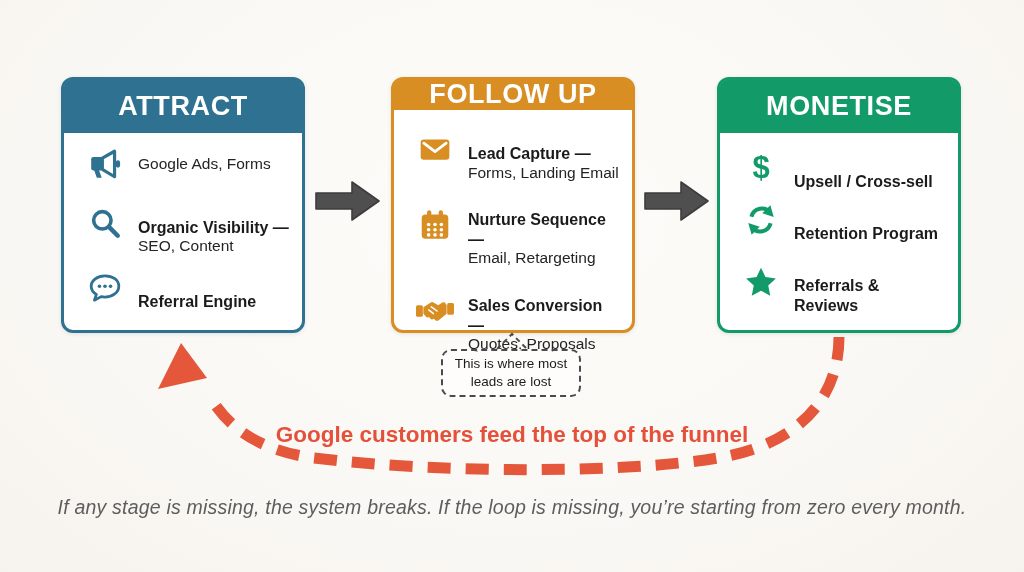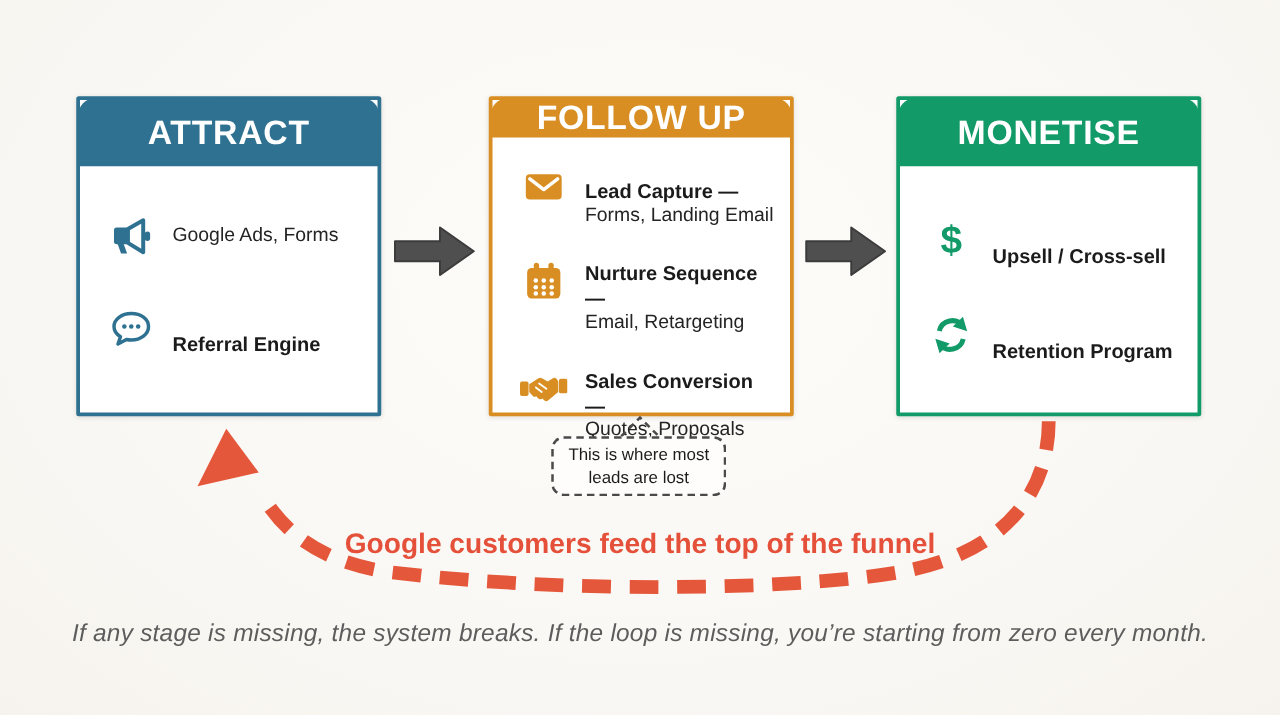--- a/index.html
+++ b/index.html
@@ -4,21 +4,21 @@
 <style>
   html,body{margin:0;padding:0;}
   .canvas{
     position:relative;width:1024px;height:572px;overflow:hidden;
     background:radial-gradient(ellipse at 50% 38%, #fdfcfa 0%, #faf8f4 60%, #f6f3ee 100%);
     font-family:"Liberation Sans", sans-serif;
   }
   
   .card{
     position:absolute;top:77px;width:244px;height:256px;background:#ffffff;
-    border-radius:2px;border:3px solid;display:flex;flex-direction:column;
+    border-radius:12px;border:3px solid;display:flex;flex-direction:column;
     box-shadow:0 1px 4px rgba(0,0,0,.10);box-sizing:border-box;
   }
   .card--attract{left:61px;border-color:#2E7191;}
   .card--followup{left:391px;border-color:#D88E22;}
   .card--monetise{left:717px;border-color:#129B68;}
   .card__header{
     height:54px;margin:-1px -1px 0 -1px;border-radius:12px 12px 0 0;
     display:flex;align-items:center;justify-content:center;
     color:#ffffff;font-weight:bold;font-size:27px;letter-spacing:.6px;
   }
@@ -79,20 +79,32 @@
             <g fill="#2E7191">
               <rect x="3" y="9.5" width="11" height="12.5" rx="2"></rect>
               <path d="M5.5 21 l2.8 8 h4.6 l-2.9 -8 Z"></path>
               <rect x="26.2" y="12.5" width="4" height="7" rx="2"></rect>
             </g>
             <path d="M13.5 10.5 L25 4 V28 L13.5 21 Z" fill="#ffffff" stroke="#2E7191" stroke-width="3" stroke-linejoin="round"></path>
           </svg>
         </span>
         <div class="item__text">
           <div class="item__subtitle">Google Ads, Forms</div>
+        </div>
+      </div>
+      <div class="item">
+        <span class="item__icon">
+          <svg width="34" height="34" viewBox="0 0 32 32">
+            <circle cx="13.5" cy="13.5" r="8.2" fill="none" stroke="#2E7191" stroke-width="3.4"></circle>
+            <path d="M19.7 19.7 L28 28" stroke="#2E7191" stroke-width="4.2" stroke-linecap="round"></path>
+          </svg>
+        </span>
+        <div class="item__text">
+          <div class="item__title">Organic Visibility —</div>
+          <div class="item__subtitle">SEO, Content</div>
         </div>
       </div>
       <div class="item">
         <span class="item__icon">
           <svg width="34" height="34" viewBox="0 0 32 32">
             <path d="M16 4.5 C8.8 4.5 3 8.9 3 14.3 c0 3.1 1.9 5.9 4.9 7.7 L6 27.5 l6.4 -3.4 c1.2 .25 2.4 .4 3.6 .4 c7.2 0 13 -4.4 13 -10.2 S23.2 4.5 16 4.5 Z" fill="none" stroke="#2E7191" stroke-width="2.6" stroke-linejoin="round"></path>
             <circle cx="10.8" cy="14.3" r="1.7" fill="#2E7191"></circle>
             <circle cx="16" cy="14.3" r="1.7" fill="#2E7191"></circle>
             <circle cx="21.2" cy="14.3" r="1.7" fill="#2E7191"></circle>
           </svg>
@@ -196,20 +208,31 @@
               <polygon points="24.8,2.2 28,13.2 17.2,9.6"></polygon>
               <polygon points="7.2,29.8 4,18.8 14.8,22.4"></polygon>
             </g>
           </svg>
         </span>
         <div class="item__text">
           <div class="item__title">Retention Program</div>
           <div class="item__subtitle"></div>
         </div>
       </div>
+      <div class="item">
+        <span class="item__icon">
+          <svg width="34" height="34" viewBox="0 0 32 32">
+            <polygon points="16,2.5 20.2,11.4 30,12.6 22.8,19.3 24.7,29 16,24.2 7.3,29 9.2,19.3 2,12.6 11.8,11.4" fill="#129B68"></polygon>
+          </svg>
+        </span>
+        <div class="item__text">
+          <div class="item__title">Referrals &amp; Reviews</div>
+          <div class="item__subtitle"></div>
+        </div>
+      </div>
     </div>
   </section>
 
   <svg class="callout-caret" width="36" height="18" viewBox="0 0 36 18">
     <path d="M3 17 L18 2 L33 17" fill="none" stroke="#4a4a4a" stroke-width="2" stroke-dasharray="5 4"></path>
   </svg>
   <div class="callout">
     <div>This is where most</div>
     <div>leads are lost</div>
   </div>

